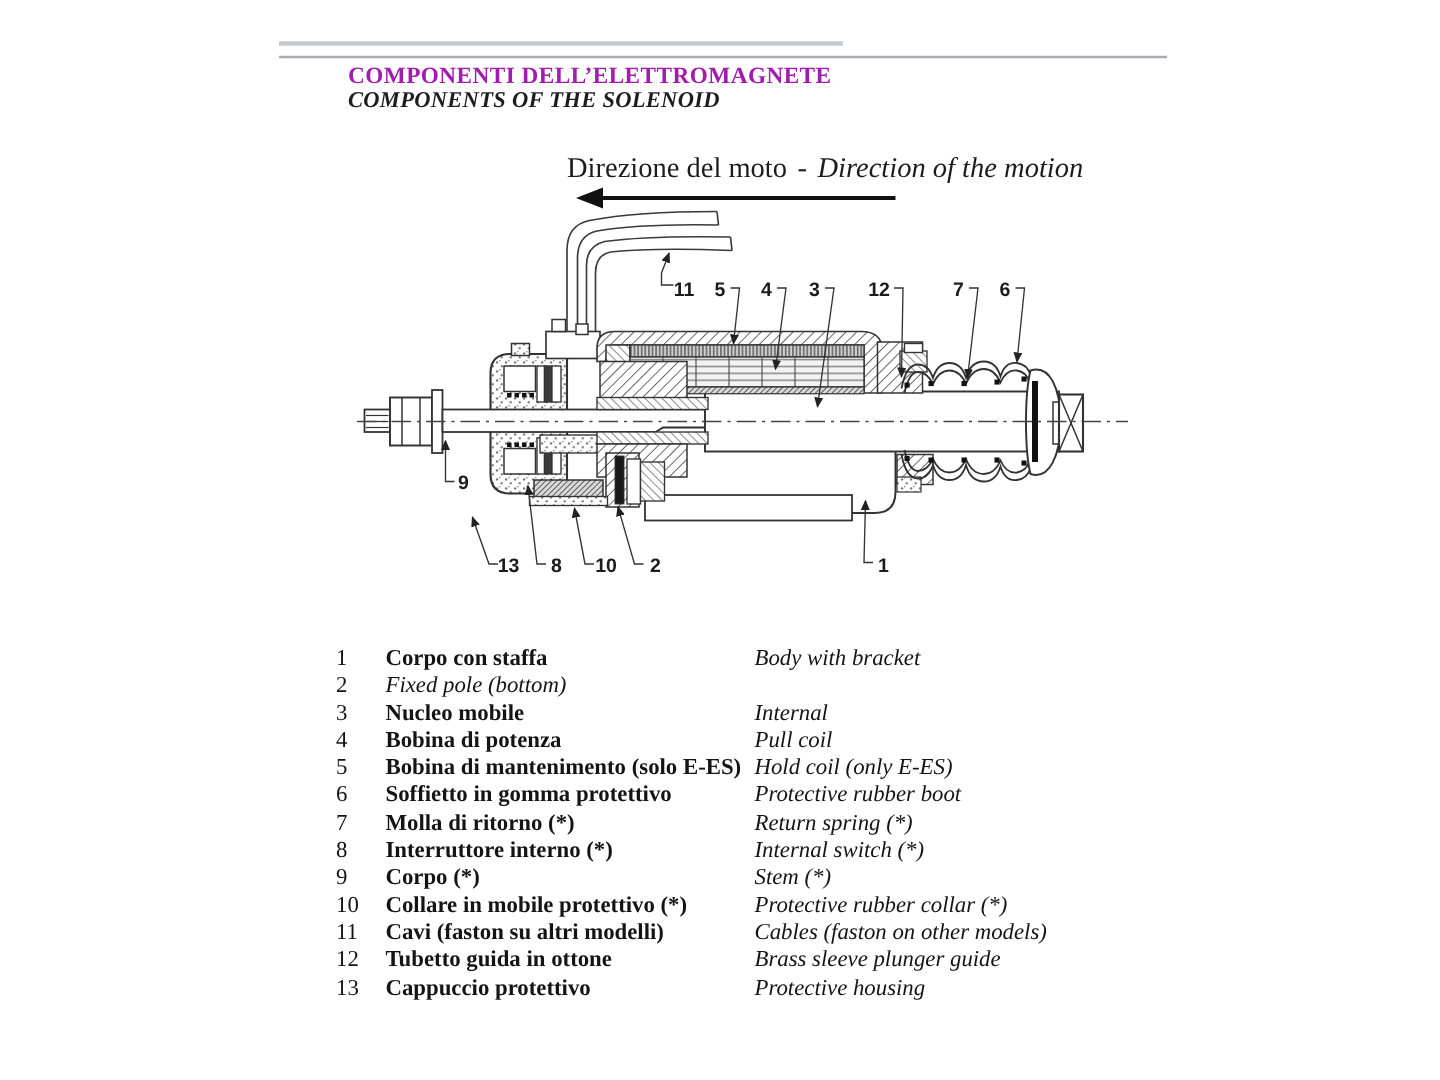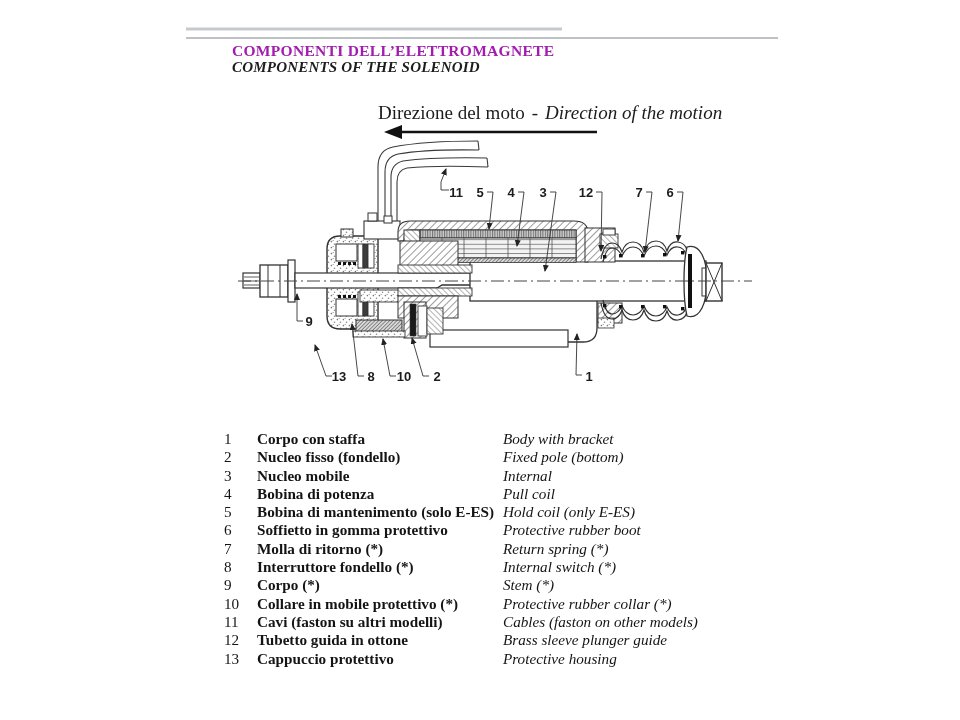--- a/index.html
+++ b/index.html
@@ -248,21 +248,20 @@
   </div>
 
   <div class="parts-list">
     <div class="parts-row">
         <span class="col-num">1</span>
         <span class="col-it">Corpo con staffa</span>
         <span class="col-en">Body with bracket</span>
       </div>
     <div class="parts-row">
         <span class="col-num">2</span>
-        <span class="col-it">Nucleo fisso (fondello)</span>
         <span class="col-en">Fixed pole (bottom)</span>
       </div>
     <div class="parts-row">
         <span class="col-num">3</span>
         <span class="col-it">Nucleo mobile</span>
         <span class="col-en">Internal</span>
       </div>
     <div class="parts-row">
         <span class="col-num">4</span>
         <span class="col-it">Bobina di potenza</span>
@@ -278,21 +277,21 @@
         <span class="col-it">Soffietto in gomma protettivo</span>
         <span class="col-en">Protective rubber boot</span>
       </div>
     <div class="parts-row">
         <span class="col-num">7</span>
         <span class="col-it">Molla di ritorno (*)</span>
         <span class="col-en">Return spring (*)</span>
       </div>
     <div class="parts-row">
         <span class="col-num">8</span>
-        <span class="col-it">Interruttore fondello (*)</span>
+        <span class="col-it">Interruttore interno (*)</span>
         <span class="col-en">Internal switch (*)</span>
       </div>
     <div class="parts-row">
         <span class="col-num">9</span>
         <span class="col-it">Corpo (*)</span>
         <span class="col-en">Stem (*)</span>
       </div>
     <div class="parts-row">
         <span class="col-num">10</span>
         <span class="col-it">Collare in mobile protettivo (*)</span>

